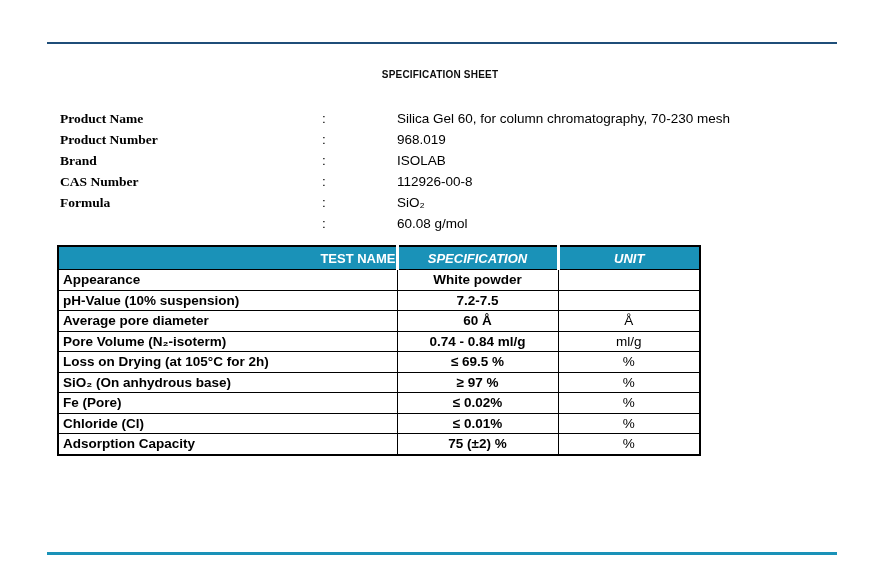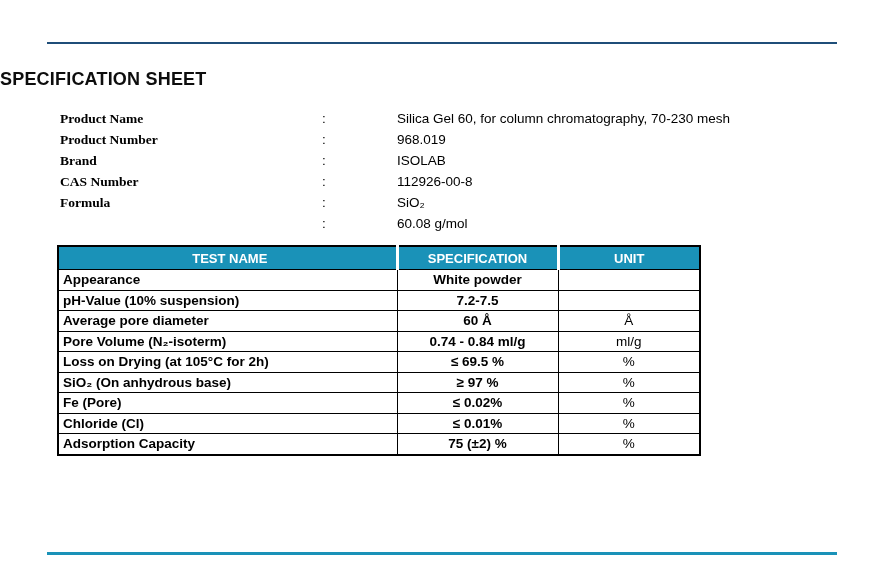--- a/index.html
+++ b/index.html
@@ -5,42 +5,42 @@
   html,body { margin:0; padding:0; background:#fff; }
   .page {
     position:relative; width:880px; height:576px; background:#ffffff;
     font-family:"Liberation Sans","DejaVu Sans",sans-serif; color:#000;
     overflow:hidden;
   }
   .rule { position:absolute; left:47px; width:790px; }
   .rule-top { top:42px; height:2px; background:#1f4e79; }
   .rule-bottom { top:552px; height:3px; background:#1a92b8; }
   .title {
-    position:absolute; top:69px; left:0; right:0; text-align:left;
-    font-size:18px; font-weight:700; letter-spacing:.2px; color:#0d0d0d;
+    position:absolute; top:69px; left:0; right:0; text-align:center;
+    font-size:10px; font-weight:700; letter-spacing:.2px; color:#0d0d0d;
   }
   .info { position:absolute; top:108px; left:0; right:0; }
   .info-row { position:relative; height:21px; font-size:13.5px; line-height:21px; }
   .info-label { position:absolute; left:60px; font-weight:700; white-space:nowrap;font-family:Liberation Serif, serif; }
   .info-colon { position:absolute; left:322px; }
   .info-value { position:absolute; left:397px; white-space:nowrap; }
 
   table.spec-table {
     position:absolute; left:57px; top:245px;
     border-collapse:collapse; table-layout:fixed;
     border:2px solid #000;
   }
   .col-name { width:339px; } .col-spec { width:161px; } .col-unit { width:142px; }
   .spec-table th {
     background:#1a92b8; color:#fff; font-size:13px; font-weight:700;
     height:22px; padding:0; border-bottom:1px solid #000;
   }
   .spec-table th + th { border-left:3px solid #fff; }
-  .spec-table th.h-name { text-align:center; padding-left:5px; }
-  .spec-table th.h-spec, .spec-table th.h-unit { text-align:center; }
+  .spec-table th.h-name { text-align:right; padding-left:5px; }
+  .spec-table th.h-spec, .spec-table th.h-unit { text-align:center;font-style:italic; }
   .spec-table td {
     border:1px solid #000; height:19.5px; padding:0;
     font-size:13.5px; line-height:1; white-space:nowrap;
   }
   .spec-table td.c-name { font-weight:700; text-align:left; padding-left:4px; }
   .spec-table td.c-spec { font-weight:700; text-align:center; }
   .spec-table td.c-unit { font-weight:400; text-align:center; }
 </style>
 </head>
 <body>

